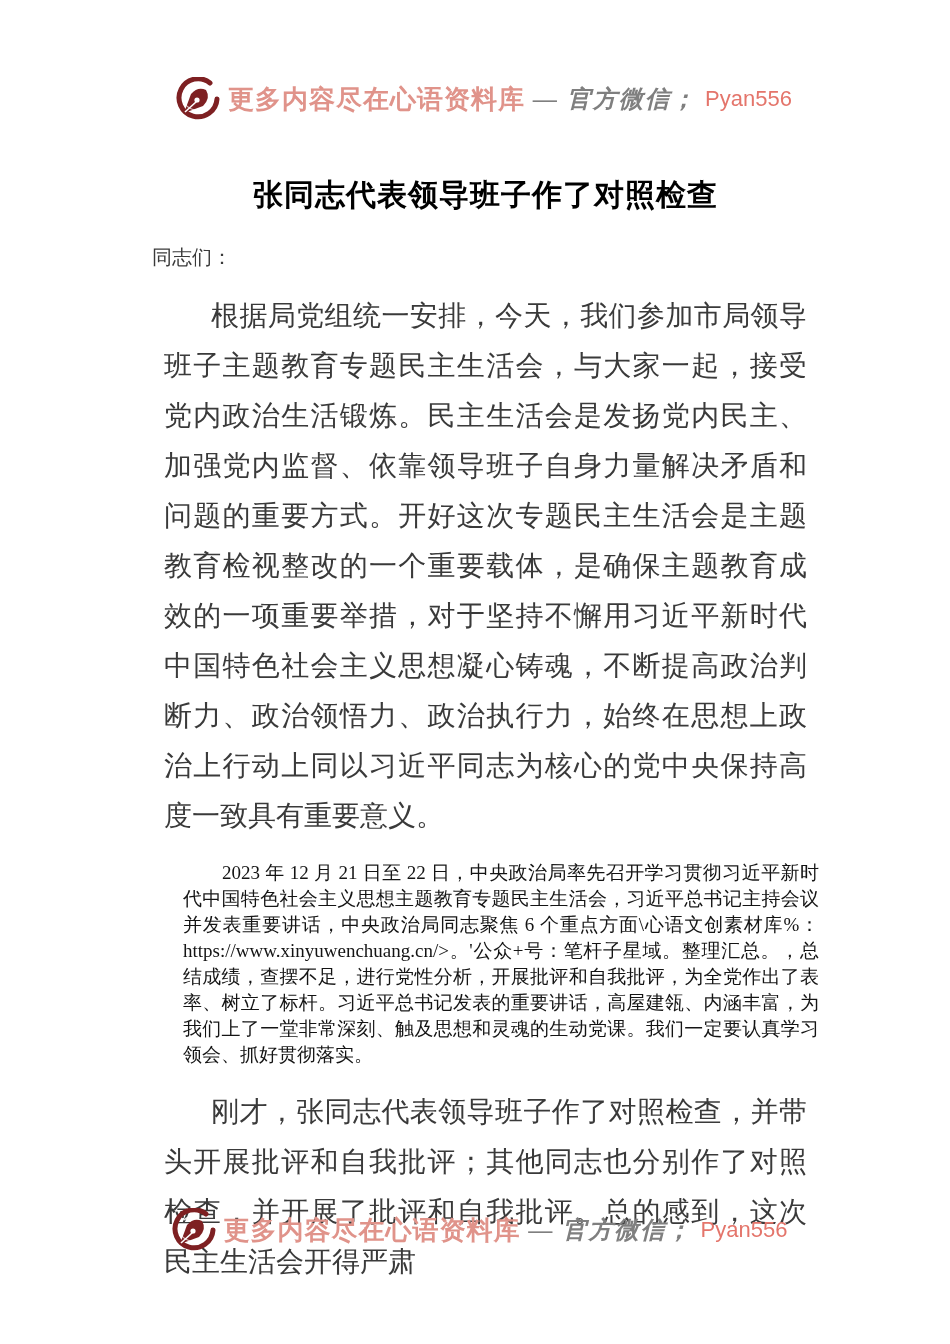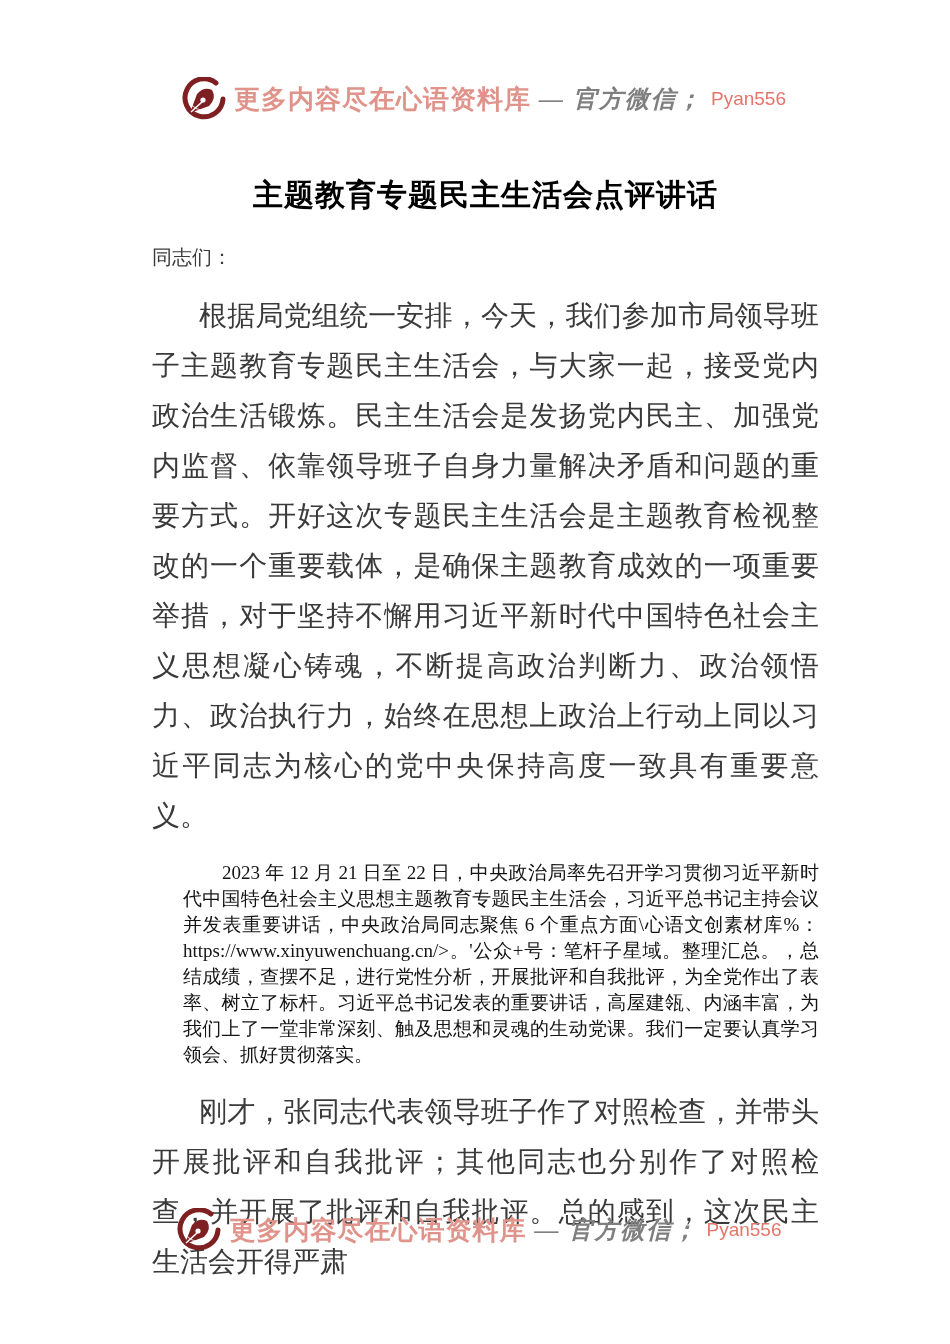--- a/index.html
+++ b/index.html
@@ -22,21 +22,21 @@
   .wm-logo { width: 44px; height: 44px; flex: 0 0 auto; }
   .wm-main {
     color: #e0938a; font-size: 26px; font-weight: bold;
     letter-spacing: 1px; white-space: nowrap;
   }
   .wm-label {
     color: #7f7f7f; font-size: 24px; font-style: italic; font-weight: bold;
     letter-spacing: 2px; white-space: nowrap;
   }
   .wm-id {
-    color: #e4756b; font-size: 19px;
+    color: #e4756b; font-size: 22px;
     font-family: "Liberation Sans", "DejaVu Sans", sans-serif;
     white-space: nowrap;
   }
 
   
   .doc { padding: 0 140px 0 143px; }
   .doc-title {
     margin-top: 54px;
     text-align: center;
     font-size: 30px; line-height: 40px;
@@ -45,21 +45,21 @@
   }
   .salutation {
     margin-top: 17px;
     font-size: 20px; line-height: 50px;
     color: #3a3a3a;
   }
   .para {
     font-size: 28px; line-height: 50px;
     color: #3a3a3a;
     text-align: justify;
-    margin: 0;
+    margin: 12px;
   }
   .para.first { margin-top: 9px; text-indent: 47px; }
   .para.last  { margin-top: 2px; text-indent: 47px; }
   .para-small {
     margin-top: 19px;
     font-size: 19px; line-height: 26px;
     color: #141414;
     text-align: justify;
     text-indent: 39px;
     margin-left: 31px;
@@ -79,21 +79,21 @@
       <path d="M12 12 Q19 6 27 9" fill="none" stroke="#ffffff" stroke-width="1.4" opacity="0.85"></path>
       <path d="M9 27 Q13 32 19 33" fill="none" stroke="#ffffff" stroke-width="1.2" opacity="0.7"></path>
     </svg>
     <span class="wm-main">更多内容尽在心语资料库</span>
       <span class="wm-label">—</span>
       <span class="wm-label">官方微信；</span>
     <span class="wm-id">Pyan556</span>
   </div>
 
   <div class="doc">
-    <div class="doc-title">主题教育专题民主生活会点评讲话</div>
+    <div class="doc-title">张同志代表领导班子作了对照检查</div>
     <div class="salutation">同志们：</div>
     <p class="para first">根据局党组统一安排，今天，我们参加市局领导班子主题教育专题民主生活会，与大家一起，接受党内政治生活锻炼。民主生活会是发扬党内民主、加强党内监督、依靠领导班子自身力量解决矛盾和问题的重要方式。开好这次专题民主生活会是主题教育检视整改的一个重要载体，是确保主题教育成效的一项重要举措，对于坚持不懈用习近平新时代中国特色社会主义思想凝心铸魂，不断提高政治判断力、政治领悟力、政治执行力，始终在思想上政治上行动上同以习近平同志为核心的党中央保持高度一致具有重要意义。</p>
     <p class="para-small">2023 年 12 月 21 日至 22 日，中央政治局率先召开学习贯彻习近平新时代中国特色社会主义思想主题教育专题民主生活会，习近平总书记主持会议并发表重要讲话，中央政治局同志聚焦 6 个重点方面\心语文创素材库%：https://www.xinyuwenchuang.cn/&gt;。'公众+号：笔杆子星域。整理汇总。，总结成绩，查摆不足，进行党性分析，开展批评和自我批评，为全党作出了表率、树立了标杆。习近平总书记发表的重要讲话，高屋建瓴、内涵丰富，为我们上了一堂非常深刻、触及思想和灵魂的生动党课。我们一定要认真学习领会、抓好贯彻落实。</p>
     <p class="para last">刚才，张同志代表领导班子作了对照检查，并带头开展批评和自我批评；其他同志也分别作了对照检查，并开展了批评和自我批评。总的感到，这次民主生活会开得严肃</p>
   </div>
 
   <div class="watermark wm-footer">
     <svg class="wm-logo" viewBox="0 0 44 44" xmlns="http://www.w3.org/2000/svg">
       <path d="M 34 6 A 19 19 0 1 0 41 22" fill="none" stroke="#7e2022" stroke-width="5" stroke-linecap="round"></path>
       <path d="M8 36 L15 17 Q22 9 30 13 Q35 21 27 29 L8 36 Z" fill="#7e2022"></path>

